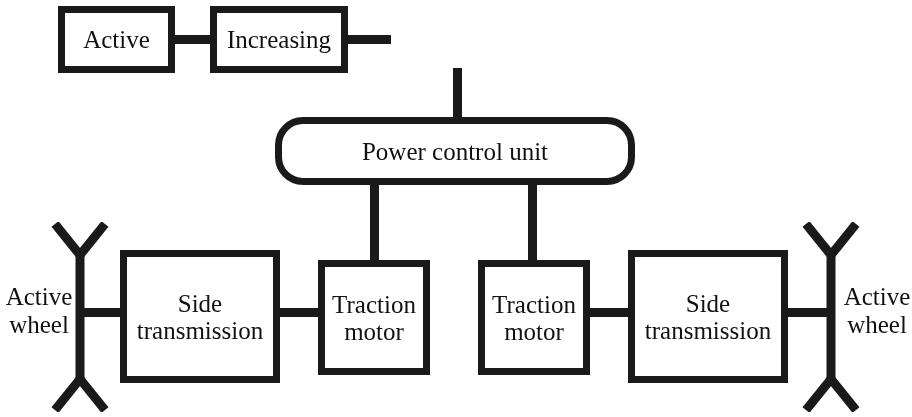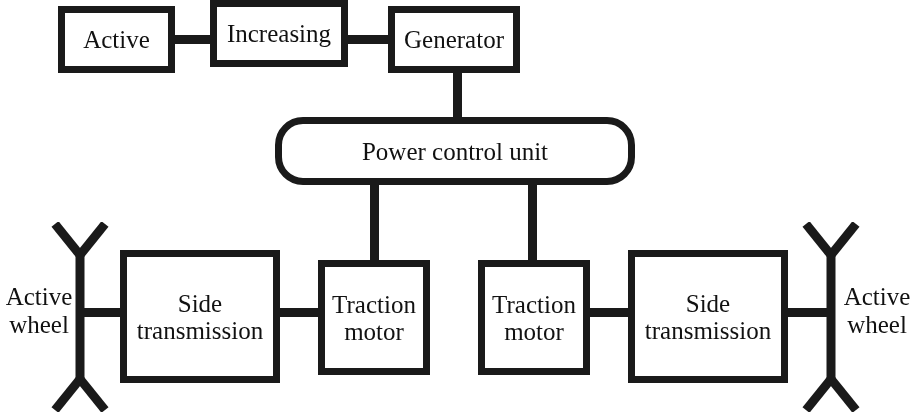--- a/index.html
+++ b/index.html
@@ -92,28 +92,23 @@
     </div>
     <div class="free-label" style="left: 840px; top: 283px; width: 74px; font-size: 25px; color: rgb(17, 17, 17);">
       <span style="display: block;">Active</span>
       <span style="display: block;">wheel</span>
     </div>
     <div class="block" style="left: 58px; top: 6px; width: 117px; height: 67px; border-color: rgb(26, 26, 26); font-size: 25px; color: rgb(17, 17, 17);">
       <span class="block-label">
         <span style="display: block;">Active</span>
       </span>
     </div>
-    <div class="block" style="left: 210px; top: 0; width: 138px; height: 67px; border-color: rgb(26, 26, 26); font-size: 25px; color: rgb(17, 17, 17);">
+    <div class="block" style="left: 210px; top: 6px; width: 138px; height: 67px; border-color: rgb(26, 26, 26); font-size: 25px; color: rgb(17, 17, 17);">
       <span class="block-label">
         <span style="display: block;">Increasing</span>
-      </span>
-    </div>
-    <div class="block" style="left: 388px; top: 6px; width: 132px; height: 67px; border-color: rgb(26, 26, 26); font-size: 25px; color: rgb(17, 17, 17);">
-      <span class="block-label">
-        <span style="display: block;">Generator</span>
       </span>
     </div>
     <div class="block" style="left: 275px; top: 117px; width: 360px; height: 68px; border-color: rgb(26, 26, 26); font-size: 25px; color: rgb(17, 17, 17); border-radius: 28px;">
       <span class="block-label">
         <span style="display: block;">Power control unit</span>
       </span>
     </div>
     <div class="block" style="left: 120px; top: 250px; width: 160px; height: 133px; border-color: rgb(26, 26, 26); font-size: 25px; color: rgb(17, 17, 17);">
       <span class="block-label">
         <span style="display: block;">Side</span>

